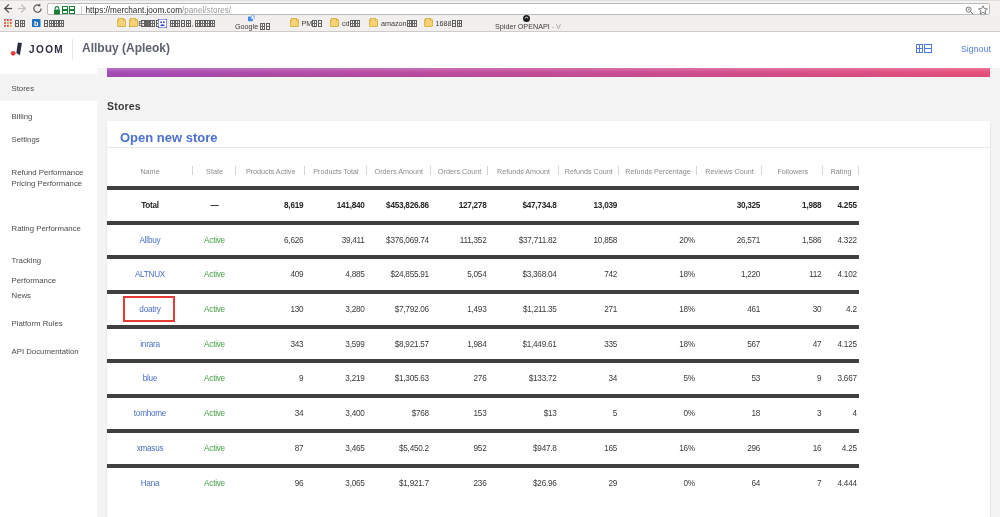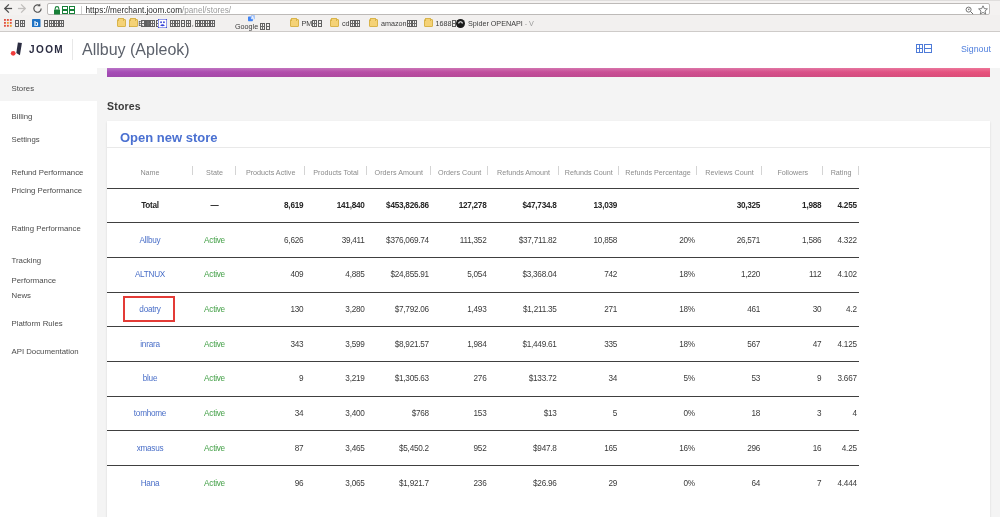--- a/index.html
+++ b/index.html
@@ -28,42 +28,42 @@
 #bookbar { position:absolute; left:0; top:15px; width:1000px; height:16.5px; background:#f2f0ef; border-bottom:1px solid #cecbc9; }
 .bm { position:absolute; top:0; height:16px; display:flex; align-items:center; font-size:7.2px; color:#3c3c3c; white-space:nowrap; }
 .fold { display:inline-block; width:9px; height:7.5px; background:#f5d276; border:1px solid #d9b44a; border-radius:1px; position:relative; margin-right:3px; }
 .fold::before { content:''; position:absolute; left:0; top:-2px; width:4px; height:2px; background:#f5d276; border:1px solid #d9b44a; border-bottom:none; border-radius:1px 1px 0 0; }
 
 
 #apphead { position:absolute; left:0; top:32px; width:1000px; height:52px; background:#fff; border-bottom:1px solid #e4e4e4; }
 #logo { position:absolute; left:10px; top:6px; width:60px; height:24px; }
 #joomtxt { position:absolute; left:29px; top:12px; font-size:10px; font-weight:bold; letter-spacing:1.4px; color:#2b2d42; }
 #hsep { position:absolute; left:71.5px; top:7px; width:1px; height:21px; background:#e8e8e8; }
-#htitle { position:absolute; left:82px; top:9px; font-size:16px; color:#5c616b; }
+#htitle { position:absolute; left:82px; top:9px; font-size:12px; color:#5c616b;font-weight:bold; }
 .hlink { position:absolute; top:11.5px; font-size:8.8px; color:#4f7fdd; }
 
 
 #main { position:absolute; left:0; top:68px; width:1000px; height:449px; background:#f4f4f4; }
 #sidebar { position:absolute; left:0; top:0; width:96.5px; height:449px; background:#fff; }
 .sitem { position:absolute; left:11.5px; font-size:7.8px; color:#4b4b4b; }
 #sactive { position:absolute; left:0; top:6px; width:96.5px; height:27px; background:#f4f4f4; }
 #banner { position:absolute; left:106.5px; top:0px; width:883.5px; height:8.5px;
   background:linear-gradient(90deg,#a54cb7 0%,#c24d9c 45%,#e8517c 100%); }
 #banner::after{ content:''; position:absolute; inset:0; background:linear-gradient(180deg,rgba(255,255,255,.22),rgba(255,255,255,0) 45%,rgba(0,0,0,.05)); }
 #ctitle { position:absolute; left:107px; top:32px; font-size:10.5px; font-weight:bold; color:#3a3a3a; letter-spacing:0.2px; }
 #card { position:absolute; left:107px; top:52.5px; width:883px; height:400px; background:#fff; box-shadow:0 1px 2px rgba(0,0,0,0.12); }
 #openlink { position:absolute; left:13px; top:9px; font-size:13px; font-weight:bold; color:#4a70d1; }
 #carddiv { position:absolute; left:0; top:26.5px; width:883px; height:1px; background:#e9e9e9; }
 
 
 table { border-collapse:collapse; table-layout:fixed; position:absolute; left:0; top:26.5px; }
 th { font-size:7.2px; font-weight:normal; color:#8b8b8b; height:41px; vertical-align:middle; padding-top:10px; position:relative; white-space:nowrap; overflow:visible; }
 th i { position:absolute; right:0; top:19px; height:9px; width:1px; background:#d4d4d4; }
 td { font-size:8.2px; letter-spacing:-0.25px; color:#3a3a3a; height:34.7px; vertical-align:middle; text-align:right; padding-right:2px; }
-tr.dr { border-top:1px solid #404040; }
+tr.dr { border-top:4px solid #404040; }
 td.c { text-align:center; padding-right:0; }
 a.nm { color:#4a6fc8; text-decoration:none; }
 td.act { color:#43a047; text-align:center; padding-right:0; }
 tr.total td { font-weight:bold; color:#262626; }
 #redbox { position:absolute; left:15.5px; top:175.5px; width:52px; height:26px; border:2px solid #e33b36; }
 </style>
 </head>
 <body>
 <div id="page">
 
@@ -152,21 +152,21 @@
           <rect x="0" y="2" width="7" height="7" rx="1" fill="#4285f4"></rect>
           <rect x="4" y="0" width="6" height="6" rx="1" fill="#a9c6f7"></rect>
           <text x="5.1" y="5.2" font-size="5" fill="#fff" font-family="Liberation Sans">A</text>
         </svg>
       <span style="margin-left:3px;">Google&nbsp;<span class="cj"></span><span class="cj"></span></span>
     </div>
     <div class="bm" style="left:289.5px;"><span class="fold"></span>PM<span class="cj"></span><span class="cj"></span></div>
     <div class="bm" style="left:330px;"><span class="fold"></span>cd<span class="cj"></span><span class="cj"></span></div>
     <div class="bm" style="left:369px;"><span class="fold"></span>amazon<span class="cj"></span><span class="cj"></span></div>
     <div class="bm" style="left:423.5px;"><span class="fold"></span>1688<span class="cj"></span><span class="cj"></span></div>
-    <div class="bm" style="left:456px;">
+    <div class="bm" style="left:492px;flex-direction:column;">
       <svg width="9" height="9" viewBox="0 0 10 10">
           <circle cx="5" cy="5" r="5" fill="#1a1a1a"></circle>
           <path d="M3 5 A2 2 0 0 1 7 5" stroke="#fff" stroke-width="1.2" fill="none"></path>
         </svg>
       <span style="margin-left:3px;">Spider OPENAPI <span style="color:#9a9a9a;">- V</span></span>
     </div>
   </div>
 
   <div id="apphead">
     <svg id="logo" width="60" height="24" viewBox="0 0 60 24">
@@ -181,21 +181,21 @@
   </div>
 
   <div id="main">
     <div id="banner"></div>
     <div id="sidebar">
       <div id="sactive"></div>
       <div class="sitem" style="top:16px;">Stores</div>
       <div class="sitem" style="top:44px;">Billing</div>
       <div class="sitem" style="top:67px;text-align:center;">Settings</div>
       <div class="sitem" style="top:99.5px;">Refund Performance</div>
-      <div class="sitem" style="top:118px;">Pricing Performance</div>
+      <div class="sitem" style="top:111px;">Pricing Performance</div>
       <div class="sitem" style="top:155.5px;">Rating Performance</div>
       <div class="sitem" style="top:183px; line-height:20px;">Tracking<br>Performance</div>
       <div class="sitem" style="top:223px;">News</div>
       <div class="sitem" style="top:250.5px;">Platform Rules</div>
       <div class="sitem" style="top:278.5px;">API Documentation</div>
     </div>
     <div id="ctitle">Stores</div>
     <div id="card">
       <div id="openlink">Open new store</div>
       <div id="carddiv"></div>

